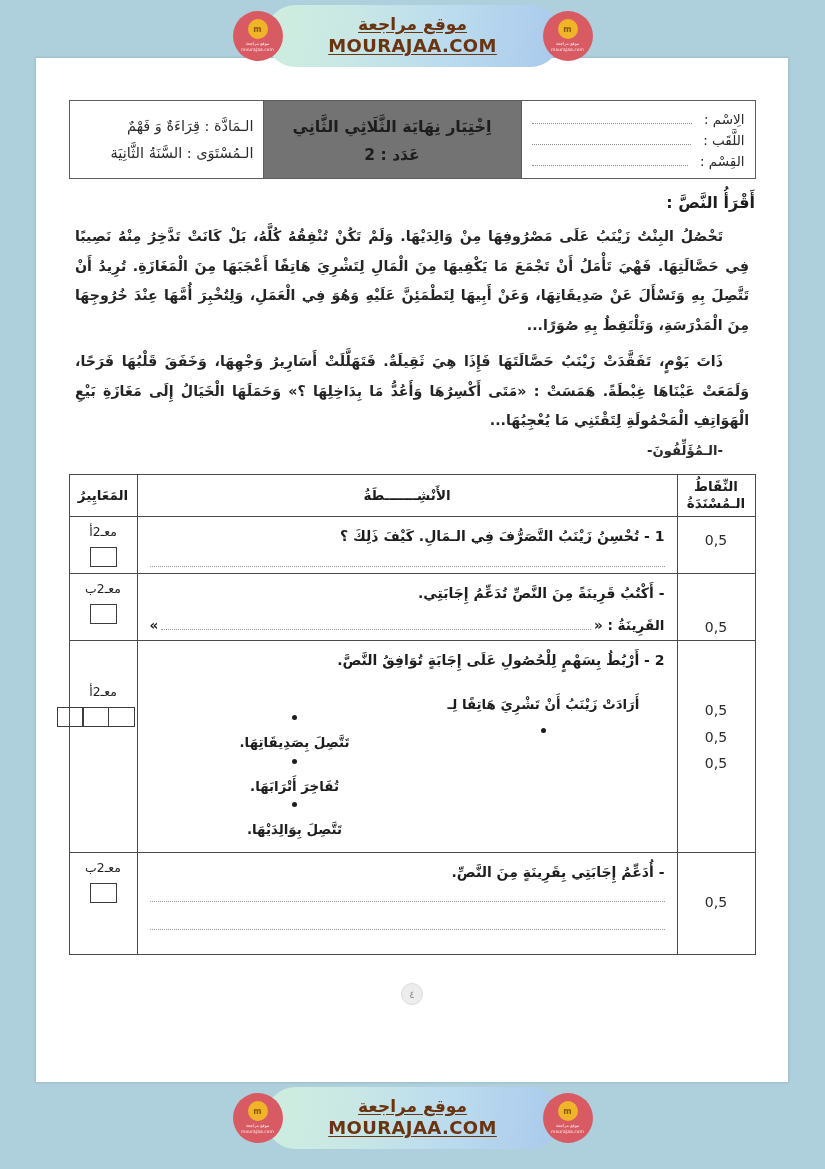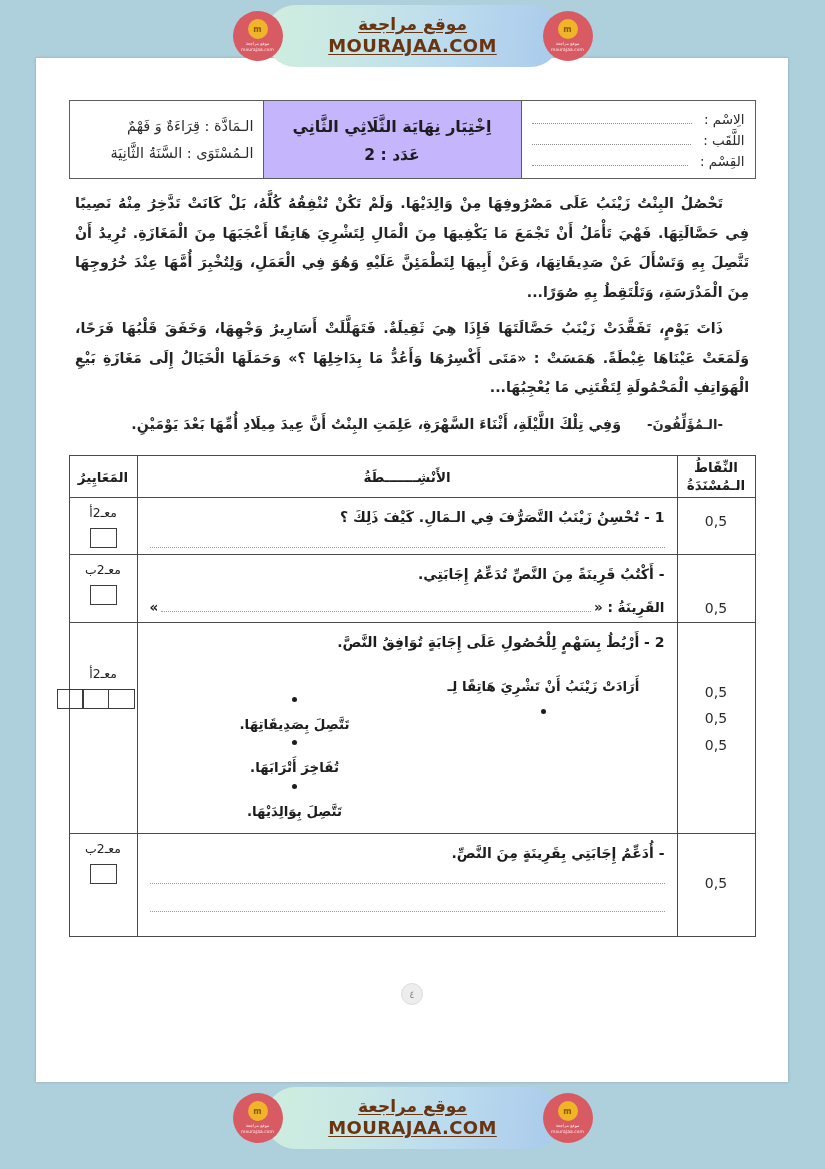--- a/index.html
+++ b/index.html
@@ -106,21 +106,21 @@
     border-collapse: collapse;
     margin: 0 auto;
     table-layout: fixed;
   }
   .hdr-table td {
     border: 1.4px solid #5d5d5d;
     vertical-align: middle;
     height: 78px;
   }
   .hdr-subject  { width: 194px; padding: 0 9px; }
-  .hdr-title    { width: 258px; background: #c4b5fd; text-align: center; padding: 6px; }
+  .hdr-title    { width: 258px; background: #737373; text-align: center; padding: 6px; }
   .hdr-student  { width: 234px; padding: 8px 10px; }
 
   .hdr-ar {
     font-size: 14.5px;
     color: #2b2b2b;
     line-height: 1.85;
     font-family: "DejaVu Sans", sans-serif;
     white-space: nowrap;
   }
   .hdr-title-main {
@@ -387,28 +387,28 @@
           <div class="hdr-title-sub">عَدَد : 2</div>
         </td>
         <td class="hdr-subject">
           <div class="hdr-ar">الـمَادَّة : قِرَاءَةٌ وَ فَهْمٌ</div>
           <div class="hdr-ar">الـمُسْتَوَى : السَّنَةُ الثَّانِيَة</div>
         </td>
       </tr>
     </tbody>
       </table>
 
+    <div class="read-prompt">أَقْرَأُ النَّصَّ :</div>
 
     <div class="passage">
       <p class="para">تَحْصُلُ البِنْتُ زَيْنَبُ عَلَى مَصْرُوفِهَا مِنْ وَالِدَيْهَا. وَلَمْ تَكُنْ تُنْفِقُهُ كُلَّهُ، بَلْ كَانَتْ تَدَّخِرُ مِنْهُ نَصِيبًا فِي حَصَّالَتِهَا. فَهْيَ تَأْمَلُ أَنْ تَجْمَعَ مَا يَكْفِيهَا مِنَ الْمَالِ لِتَشْرِيَ هَاتِفًا أَعْجَبَهَا مِنَ الْمَغَازَةِ. تُرِيدُ أَنْ تَتَّصِلَ بِهِ وَتَسْأَلَ عَنْ صَدِيقَاتِهَا، وَعَنْ أَبِيهَا لِتَطْمَئِنَّ عَلَيْهِ وَهُوَ فِي الْعَمَلِ، وَلِتُخْبِرَ أُمَّهَا عِنْدَ خُرُوجِهَا مِنَ الْمَدْرَسَةِ، وَتَلْتَقِطُ بِهِ صُوَرًا...</p>
       <p class="para">ذَاتَ يَوْمٍ، تَفَقَّدَتْ زَيْنَبُ حَصَّالَتَهَا فَإِذَا هِيَ ثَقِيلَةٌ. فَتَهَلَّلَتْ أَسَارِيرُ وَجْهِهَا، وَخَفَقَ قَلْبُهَا فَرَحًا، وَلَمَعَتْ عَيْنَاهَا غِبْطَةً. هَمَسَتْ : «مَتَى أَكْسِرُهَا وَأَعُدُّ مَا بِدَاخِلِهَا ؟» وَحَمَلَهَا الْخَيَالُ إِلَى مَغَازَةِ بَيْعِ الْهَوَاتِفِ الْمَحْمُولَةِ لِتَقْتَنِي مَا يُعْجِبُهَا...</p>
     </div>
     <div class="author-line">
       <span class="author">-الـمُؤَلِّفُونَ-</span>
-      <p class="para last">وَفِي تِلْكَ اللَّيْلَةِ، أَثْنَاءَ السَّهْرَةِ، عَلِمَتِ البِنْتُ أَنَّ عِيدَ مِيلَادِ أُمِّهَا بَعْدَ يَوْمَيْنِ.</p>
     </div>
 
     <table class="act-table">
       <colgroup>
         <col class="col-points">
           <col class="col-act">
           <col class="col-crit">
       </colgroup>
       <thead>
         <tr>

